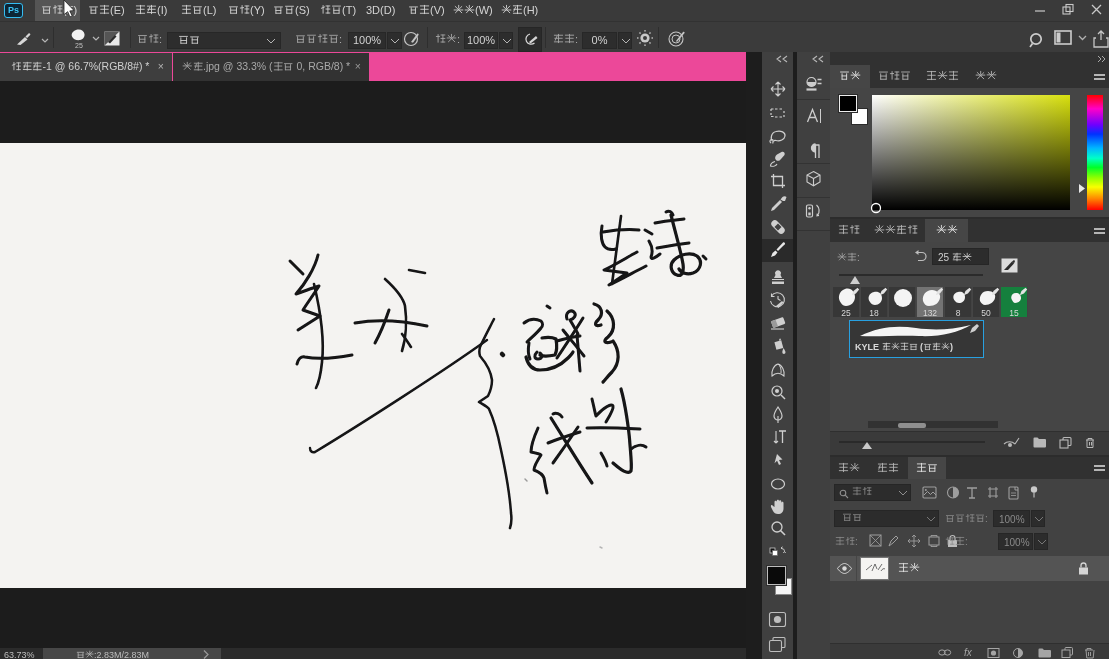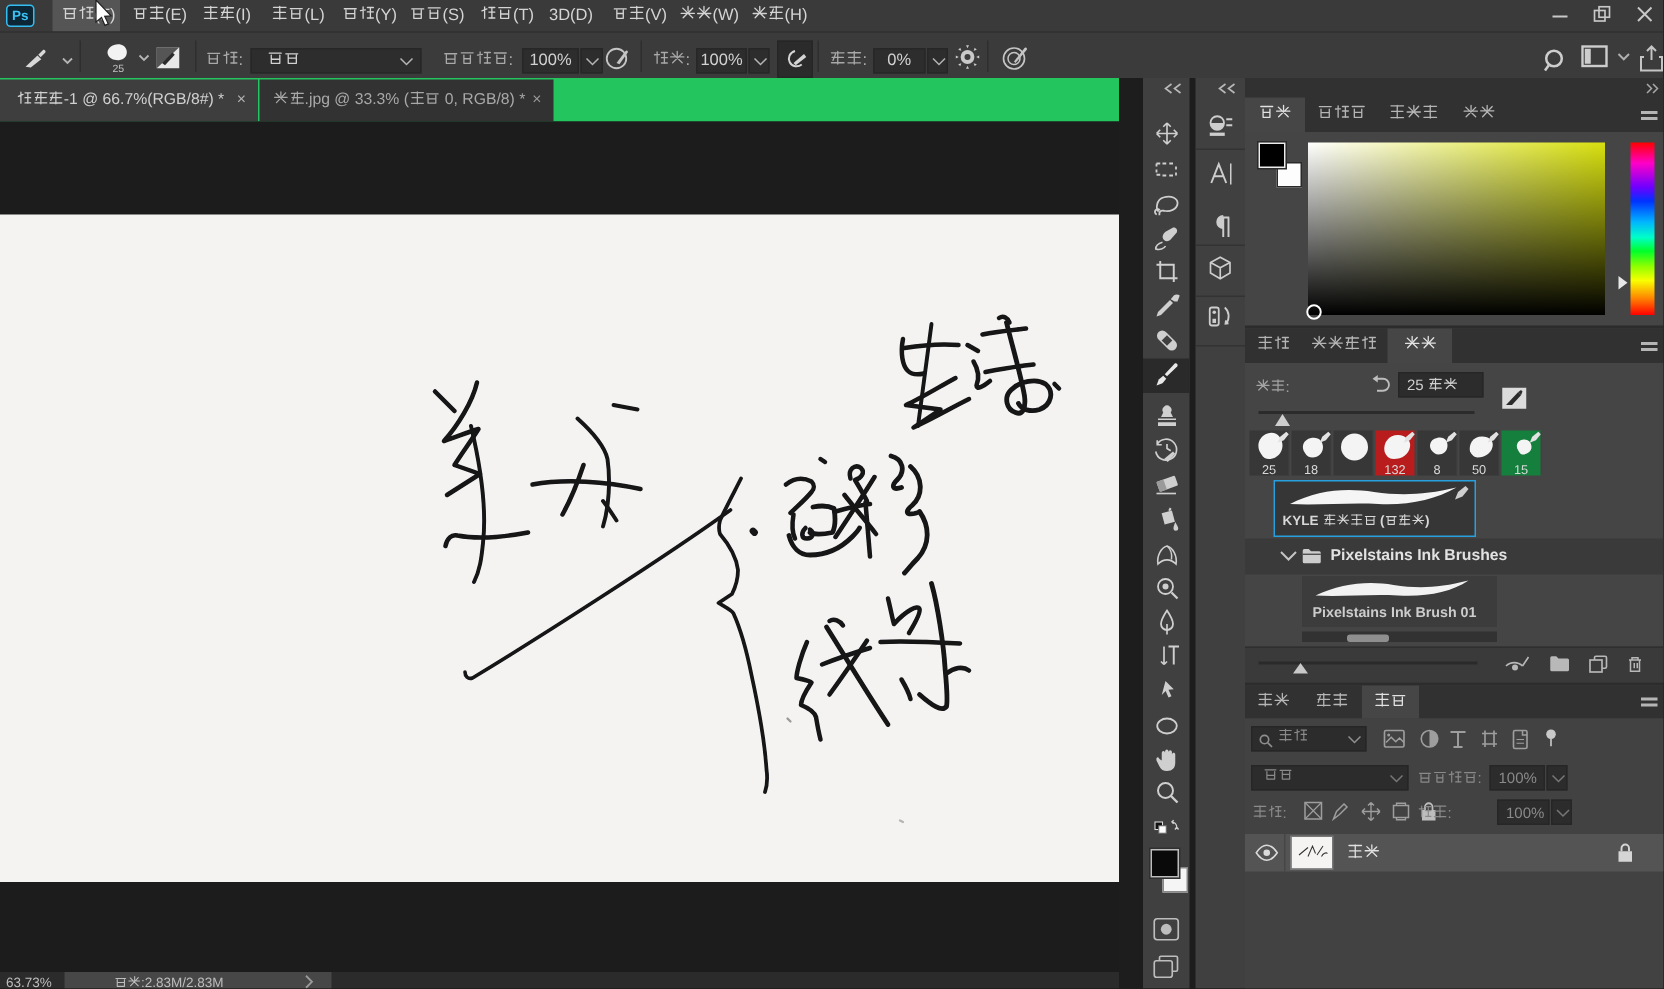--- a/index.html
+++ b/index.html
@@ -6,21 +6,21 @@
 body{width:1109px;height:659px;position:relative;overflow:hidden;background:#1d1d1d;
 font-family:"Liberation Sans",sans-serif;-webkit-font-smoothing:antialiased}
 .abs{position:absolute}
 .hz{width:1em;height:1em;display:inline-block;vertical-align:-0.12em}
 #menubar{left:0;top:0;width:1109px;height:21px;background:#3a3a3a;color:#d4d4d4;font-size:11px}
 .mitem{position:absolute;top:0;height:21px;line-height:21px;white-space:nowrap}
 #optbar{left:0;top:21px;width:1109px;height:31px;background:#3b3b3b;border-top:1px solid #323232;box-sizing:border-box;color:#c9c9c9;font-size:11px}
 .obox{position:absolute;background:#2d2d2d;border:1px solid #272727;box-sizing:border-box;height:17px;line-height:15px;color:#d2d2d2}
 .olabel{position:absolute;top:11px;color:#a9a9a9}
 .odiv{position:absolute;top:5px;width:1px;height:21px;background:#2e2e2e}
-#tabbar{left:0;top:52px;width:746px;height:29px;background:#22c55e;font-size:10.5px}
+#tabbar{left:0;top:52px;width:746px;height:29px;background:#ec4899;font-size:10.5px}
 .dtab{position:absolute;top:1px;height:28px;line-height:27px;white-space:nowrap}
 #canvasarea{left:0;top:81px;width:746px;height:567px;background:#1c1c1c}
 #paper{position:absolute;left:0;top:62px;width:746px;height:445px;background:#f4f3f1}
 #statusbar{left:0;top:648px;width:746px;height:11px;background:#2b2b2b;color:#bdbdbd;font-size:9px}
 #toolbar{left:762px;top:52px;width:31px;height:607px;background:#404040}
 #iconcol{left:797px;top:52px;width:33px;height:607px;background:#404040}
 #panels{left:830px;top:52px;width:279px;height:607px;background:#404040;color:#c8c8c8;font-size:11px}
 .pstrip{position:absolute;left:0;width:279px;background:#313131}
 .ptab{position:absolute;top:0;height:100%;line-height:23px;text-align:center;color:#b5b5b5}
 .ptab.act{background:#464646;color:#e2e2e2}
@@ -606,21 +606,21 @@
       <svg class="ic" style="left:18px;top:0" width="9" height="9" viewBox="0 0 11 11">
         <path d="M1 10l2-5 5-4 2 2-4 5z" fill="#e2e2e2"></path>
       </svg>
       <div style="position:absolute;left:0;top:21px;width:100%;text-align:center;font-size:8.5px;color:#d8d8d8">18</div>
     </div>
     <div class="abs" style="left:59px;top:235px;width:27px;height:30px;background:#373737;border-right:1px solid #424242;box-sizing:border-box">
       <svg class="ic" style="left:1px;top:0" width="26" height="22" viewBox="0 0 26 22">
         <path d="M13 2a9 9 0 1 1 0 18 9 9 0 0 1 0-18z" fill="#f4f4f4"></path>
       </svg>
     </div>
-    <div class="abs" style="left:87px;top:235px;width:27px;height:30px;background:#b91c1c;border-right:1px solid #424242;box-sizing:border-box">
+    <div class="abs" style="left:87px;top:235px;width:27px;height:30px;background:#737373;border-right:1px solid #424242;box-sizing:border-box">
       <svg class="ic" style="left:1px;top:0" width="26" height="22" viewBox="0 0 26 22">
         <path d="M5 14C4 8 8 3 14 3c5 0 9 4 8 8-1 5-5 8-11 8-3 0-5-2-6-5z" fill="#f4f4f4"></path>
       </svg>
       <svg class="ic" style="left:18px;top:0" width="9" height="9" viewBox="0 0 11 11">
         <path d="M1 10l2-5 5-4 2 2-4 5z" fill="#e2e2e2"></path>
       </svg>
       <div style="position:absolute;left:0;top:21px;width:100%;text-align:center;font-size:8.5px;color:#d8d8d8">132</div>
     </div>
     <div class="abs" style="left:115px;top:235px;width:27px;height:30px;background:#373737;border-right:1px solid #424242;box-sizing:border-box">
       <svg class="ic" style="left:1px;top:0" width="26" height="22" viewBox="0 0 26 22">
@@ -667,37 +667,21 @@
             <path d="M14 26.474255597684532H86M22.389734031632543 34V84M77.81001037405804 34V84M22.389734031632543 53.37070933543146H77.81001037405804M22.389734031632543 84H77.81001037405804" fill="none" stroke="currentColor" stroke-width="8" stroke-linecap="round"></path>
           </svg> (<svg class="hz" viewBox="0 0 100 100">
             <path d="M14 26.90631537185982H86M26.516737876459956 34V84M72.65834361268207 34V84M26.516737876459956 54.649473978206515H72.65834361268207M26.516737876459956 84H72.65834361268207" fill="none" stroke="currentColor" stroke-width="8" stroke-linecap="round"></path>
           </svg><svg class="hz" viewBox="0 0 100 100">
             <path d="M12 21.683899216353893H88M16 48H84M12 82.20778660103679H88M50 12V88M34.07343802927062 28L20.349694058299065 66" fill="none" stroke="currentColor" stroke-width="8" stroke-linecap="round"></path>
           </svg><svg class="hz" viewBox="0 0 100 100">
             <path d="M20 22L80 80M80 20.678319374099374L22 80M10 55.85230288095772H90M47.55047559551895 12V38" fill="none" stroke="currentColor" stroke-width="8" stroke-linecap="round"></path>
           </svg>)</span></div>
   </div>
 
-  <div class="abs" style="left:0;top:307px;width:279px;height:24px;background:#3a3a3a">
-    <svg class="ic" style="left:24px;top:9px" width="10" height="6" viewBox="0 0 10 6">
-        <path d="M0 0l5 5 5-5" fill="none" stroke="#c5c5c5" stroke-width="1.3"></path>
-      </svg>
-    <svg class="ic" style="left:38px;top:6px" width="13" height="11" viewBox="0 0 13 11">
-      <path d="M.5 2a1 1 0 0 1 1-1h3l1.5 1.5h5.5a1 1 0 0 1 1 1v6a1 1 0 0 1-1 1H1.5a1 1 0 0 1-1-1z" fill="#cdcdcd"></path>
-      <path d="M.5 4.5h12" stroke="#3a3a3a" stroke-width=".8"></path>
-    </svg>
-    <span style="position:absolute;left:57px;top:5px;font-size:10.5px;font-weight:bold;color:#e2e2e2">Pixelstains Ink Brushes</span>
-  </div>
-
-  <div class="abs" style="left:38px;top:332px;width:130px;height:34px;background:#3c3c3c">
-    <svg class="ic" style="left:7px;top:2px" width="106" height="17" viewBox="0 0 106 17">
-      <path d="M2 11C19 3 37 1 54 4c17 2.5 30 2 50-3-12 8-28 11-47 10C38 10 19 12 2 11z" fill="#f2f2f2"></path>
-    </svg>
-    <div class="abs" style="left:7px;top:19px;font-size:9.5px;font-weight:bold;color:#cdcdcd;white-space:nowrap">Pixelstains Ink Brush 01</div>
-  </div>
+
 
   <div class="abs" style="left:38px;top:369px;width:130px;height:7px;background:#323232">
     <div class="abs" style="left:30px;top:2px;width:28px;height:5px;background:#8f8f8f;border-radius:2px"></div>
   </div>
 
   <div class="abs" style="left:0;top:379px;width:279px;height:24px;background:#3a3a3a;border-top:1px solid #2f2f2f;box-sizing:border-box">
     <div class="abs" style="left:9px;top:9px;width:146px;height:2px;background:#2a2a2a"></div>
     <svg class="ic" style="left:32px;top:10px" width="10" height="7" viewBox="0 0 10 7">
         <path d="M5 0L10 7H0z" fill="#c9c9c9"></path>
       </svg>
@@ -837,13 +821,30 @@
             <path d="M12 15.118341065943241H88M16 48H84M12 84.42876276560128H88M50 12V88" fill="none" stroke="currentColor" stroke-width="8" stroke-linecap="round"></path>
           </svg><svg class="hz" viewBox="0 0 100 100">
             <path d="M20 22L80 80M80 23.688474712893367L22 80M10 46.8277403395623H90M50.524452267214656 12V38" fill="none" stroke="currentColor" stroke-width="8" stroke-linecap="round"></path>
           </svg></span></span>
     <svg class="ic" style="left:248px;top:6px" width="11" height="13" viewBox="0 0 11 13">
       <rect x="1" y="5.5" width="9" height="7" fill="#d5d5d5"></rect>
       <path d="M3 5.5V3.5a2.5 2.5 0 0 1 5 0v2" fill="none" stroke="#d5d5d5" stroke-width="1.3"></path>
     </svg>
   </div>
 
+  <div class="abs" style="left:0;top:591px;width:279px;height:16px;background:#3a3a3a;border-top:1px solid #2f2f2f;box-sizing:border-box">
+    <svg class="ic" style="left:108px;top:3px" width="165" height="12" viewBox="0 0 165 12">
+      <g stroke="#a5a5a5" fill="none" stroke-width="1">
+        <ellipse cx="4" cy="5.5" rx="3.2" ry="2.6"></ellipse>
+        <ellipse cx="9.5" cy="5.5" rx="3.2" ry="2.6"></ellipse>
+        <text x="26" y="9" font-size="10" font-style="italic" fill="#a5a5a5" stroke="none">fx</text>
+        <rect x="50" y="1.5" width="11" height="9"></rect>
+        <circle cx="55.5" cy="6" r="2.6" fill="#a5a5a5" stroke="none"></circle>
+        <circle cx="80" cy="6" r="4.5"></circle>
+        <path d="M80 1.5a4.5 4.5 0 0 1 0 9z" fill="#a5a5a5" stroke="none"></path>
+        <path d="M100.5 2.5a1 1 0 0 1 1-1h3l1.5 1.5h6a1 1 0 0 1 1 1v5.5a1 1 0 0 1-1 1h-10.5a1 1 0 0 1-1-1z" fill="#a5a5a5" stroke="none"></path>
+        <rect x="124" y="3" width="8" height="7.5"></rect>
+        <path d="M127 3V1.5a1 1 0 0 1 1-1h5.5a1 1 0 0 1 1 1v5.5a1 1 0 0 1-1 1h-1.5"></path>
+        <path d="M147 3h8M149 3v-1.5h4V3M148 3l.8 8h6.4l.8-8M150.5 5v4M152.5 5v4" stroke-width=".9"></path>
+      </g>
+    </svg>
+  </div>
 </div>
 
 </body></html>

